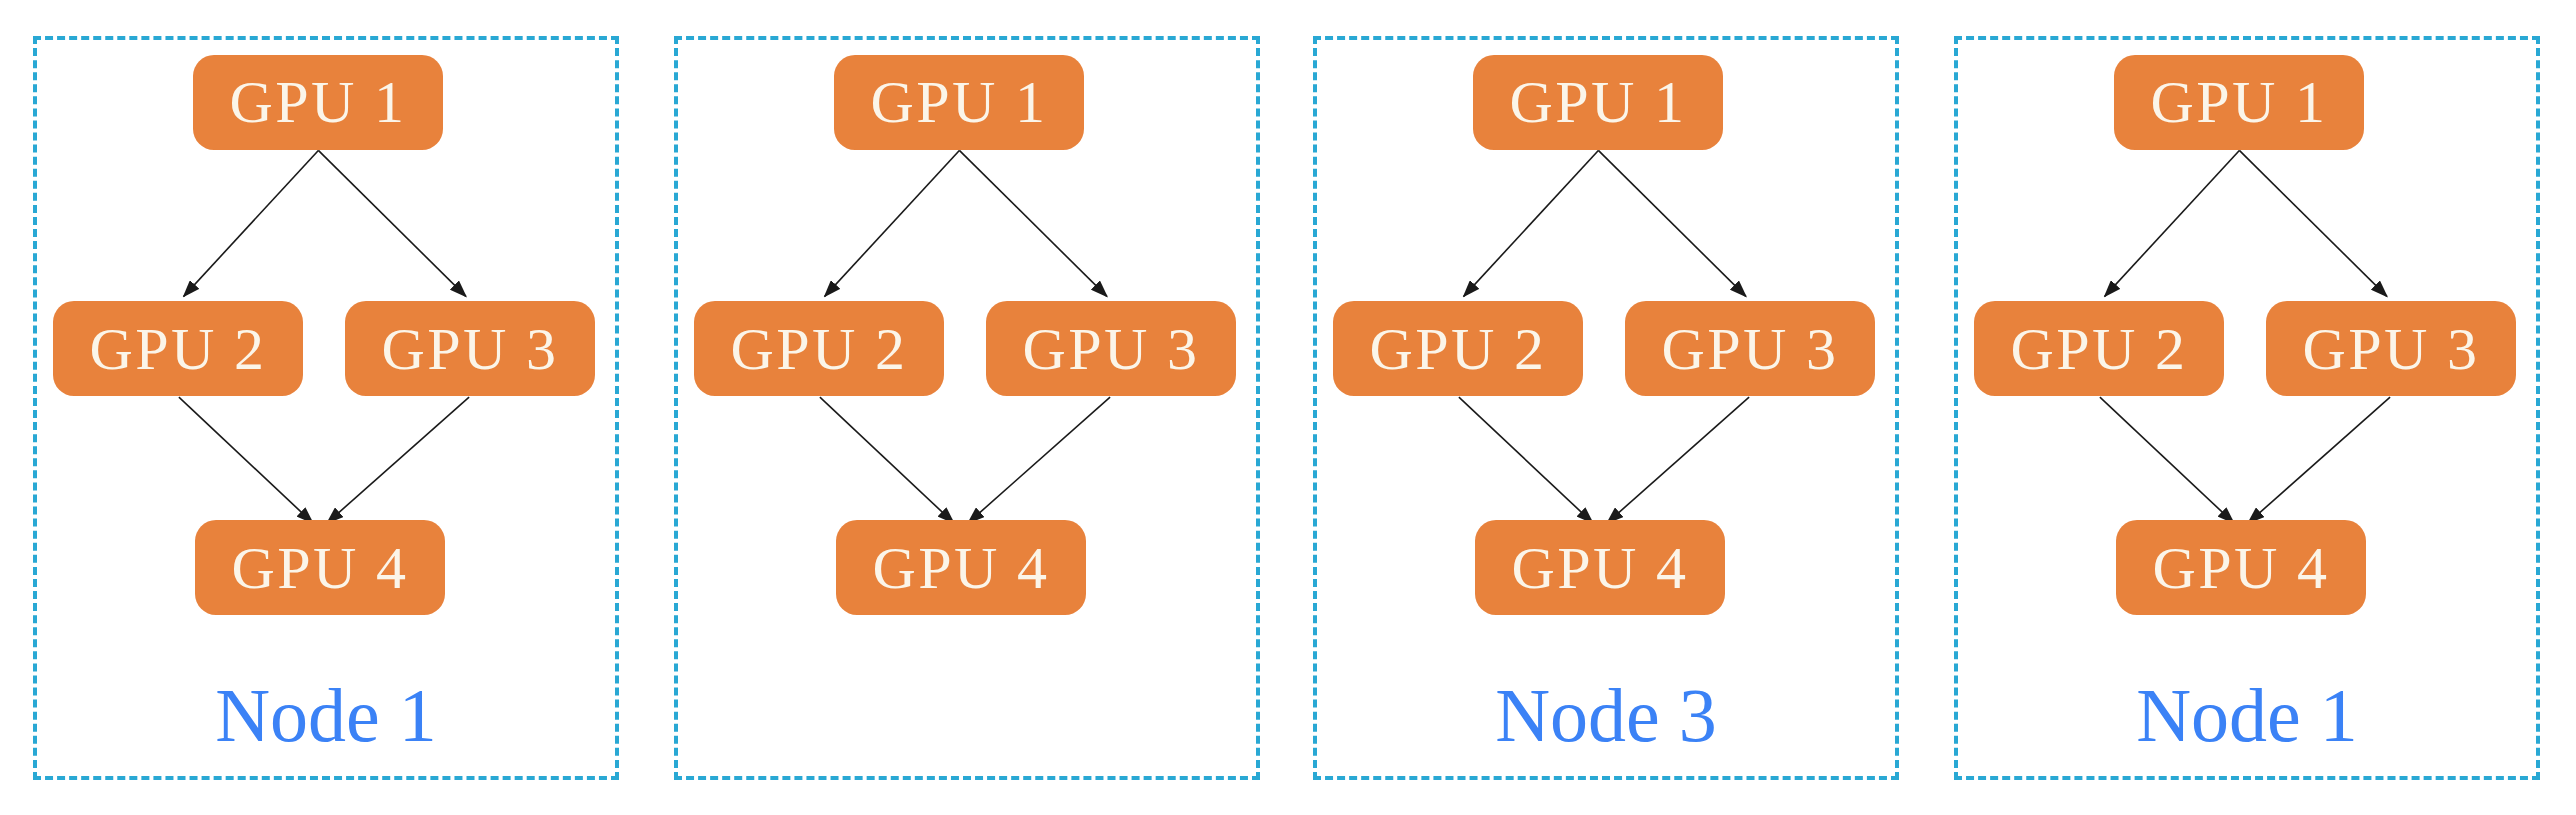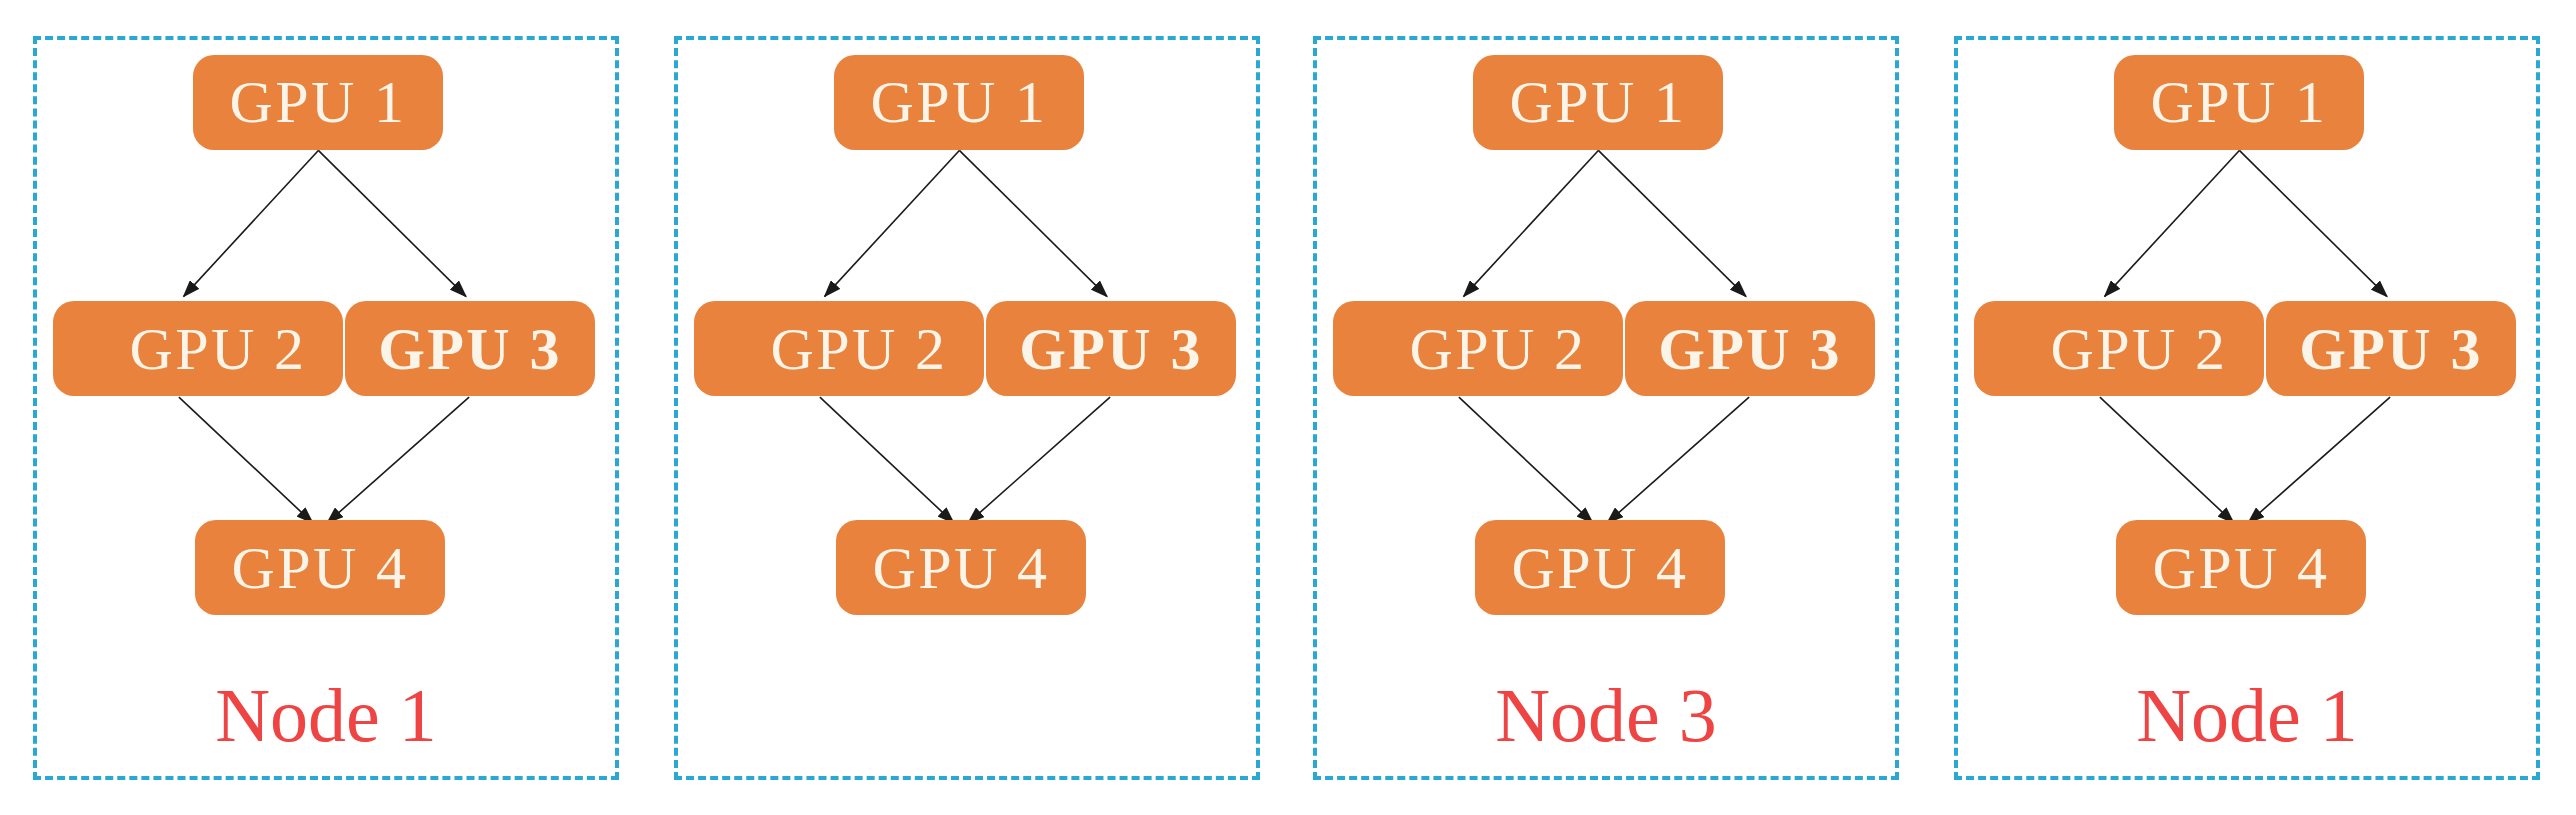--- a/index.html
+++ b/index.html
@@ -40,22 +40,22 @@
     letter-spacing: 2.4px;
     line-height: 1;
     display: flex;
     align-items: center;
     justify-content: center;
     white-space: nowrap;
     z-index: 2;
   }
   
   .gpu-1 { left: 156px; top: 14.5px; }
-  .gpu-2 { left: 16px;  top: 261px; padding-left: 40px; }
-  .gpu-3 { left: 308px; top: 261px; font-weight: bold; }
+  .gpu-2 { left: 16px;  top: 261px; }
+  .gpu-3 { left: 308px; top: 261px; }
   .gpu-4 { left: 158px; top: 480px; }
 
   .arrow-layer {
     position: absolute;
     left: 0;
     top: 0;
     width: 578px;
     height: 736px;
     z-index: 1;
   }
@@ -65,21 +65,21 @@
     fill: none;
   }
   .node-label {
     position: absolute;
     left: 0;
     top: 637px;
     width: 100%;
     text-align: center;
     font-size: 76px;
     line-height: 1;
-    color: #ef4444;
+    color: #3b82f6;
     white-space: nowrap;
   }
 </style>
 </head>
 <body>
 
 <div class="canvas">
 
   <div class="node-panel p1">
     <svg class="arrow-layer" viewBox="0 0 717 913" xmlns="http://www.w3.org/2000/svg">

